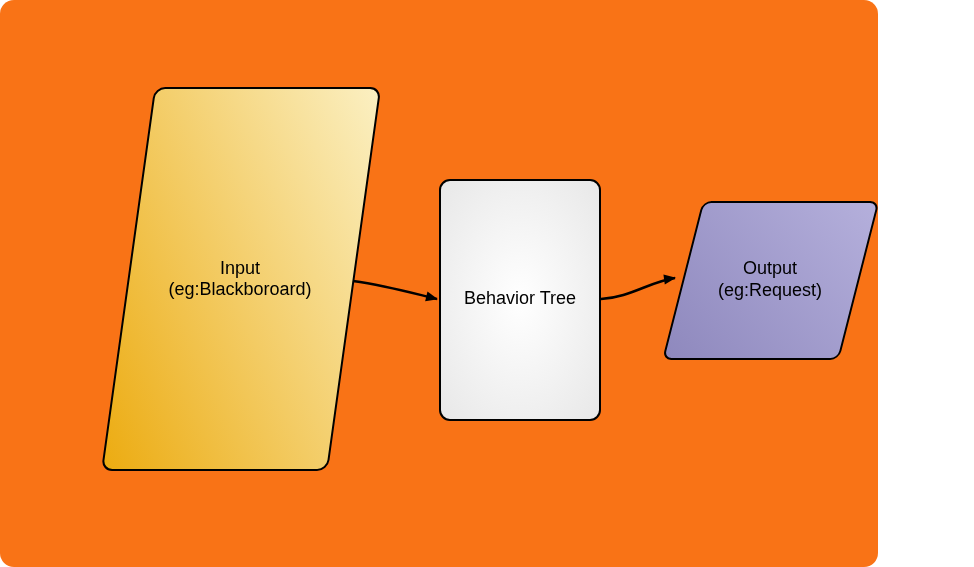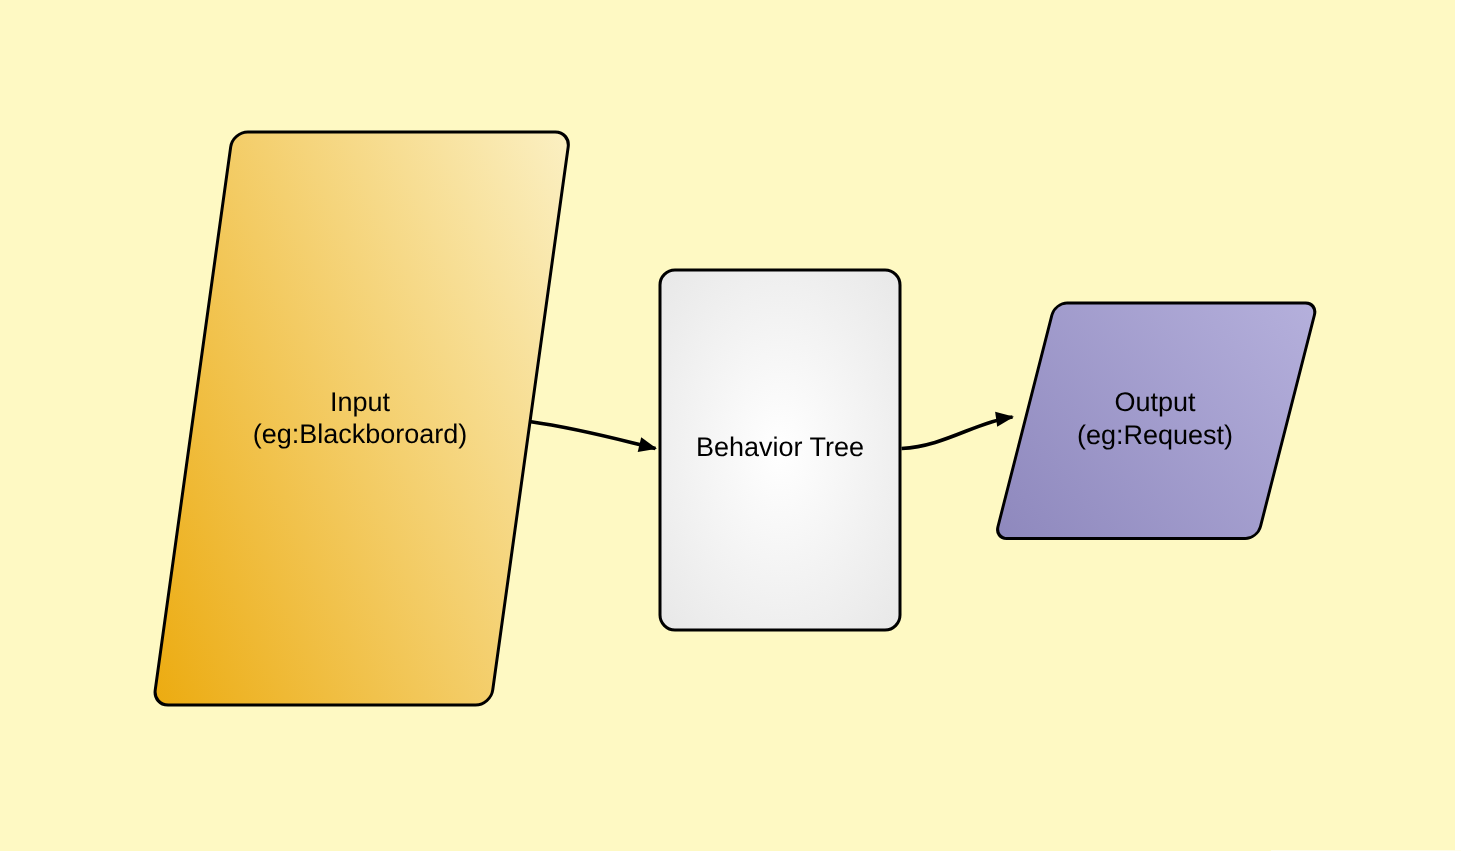--- a/index.html
+++ b/index.html
@@ -5,23 +5,24 @@
   html, body {
     margin: 0;
     padding: 0;
     background: #ffffff;
     width: 974px;
     height: 567px;
     overflow: hidden;
   }
   .canvas-wrap {
     position: relative;
-    width: 970px;
+    width: 878px;
     height: 567px;
-    background: #fef9c3;
+    background: #f97316;
+    border-radius: 14px;
   }
   svg {
     display: block;
   }
   text.node-label {
     font-family: "Liberation Sans", sans-serif;
     font-size: 18px;
     fill: #000000;
     text-anchor: middle;
   }

